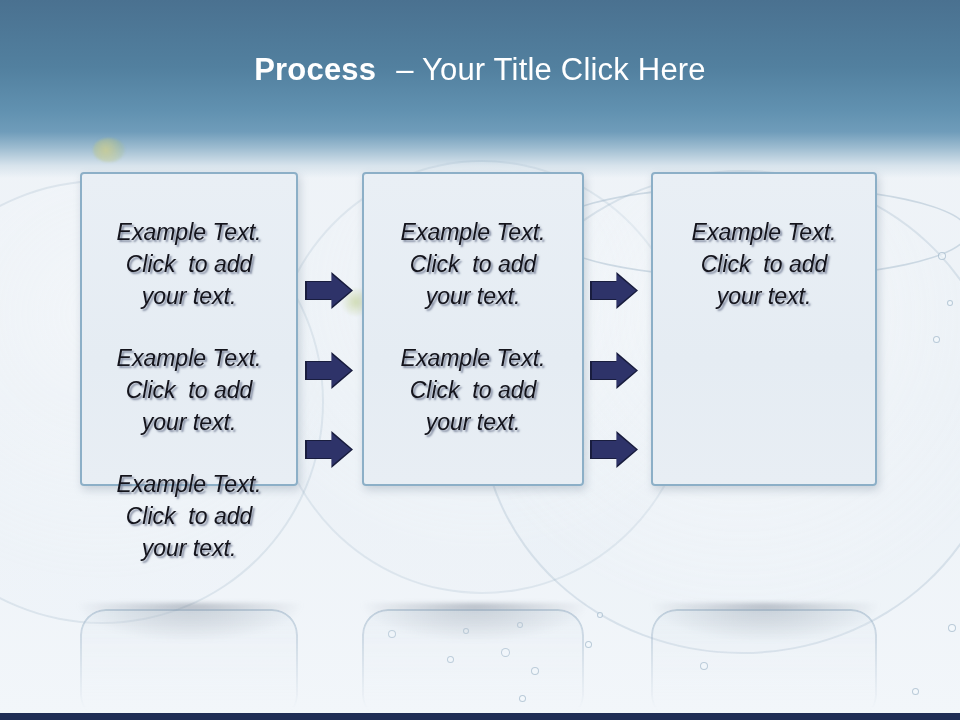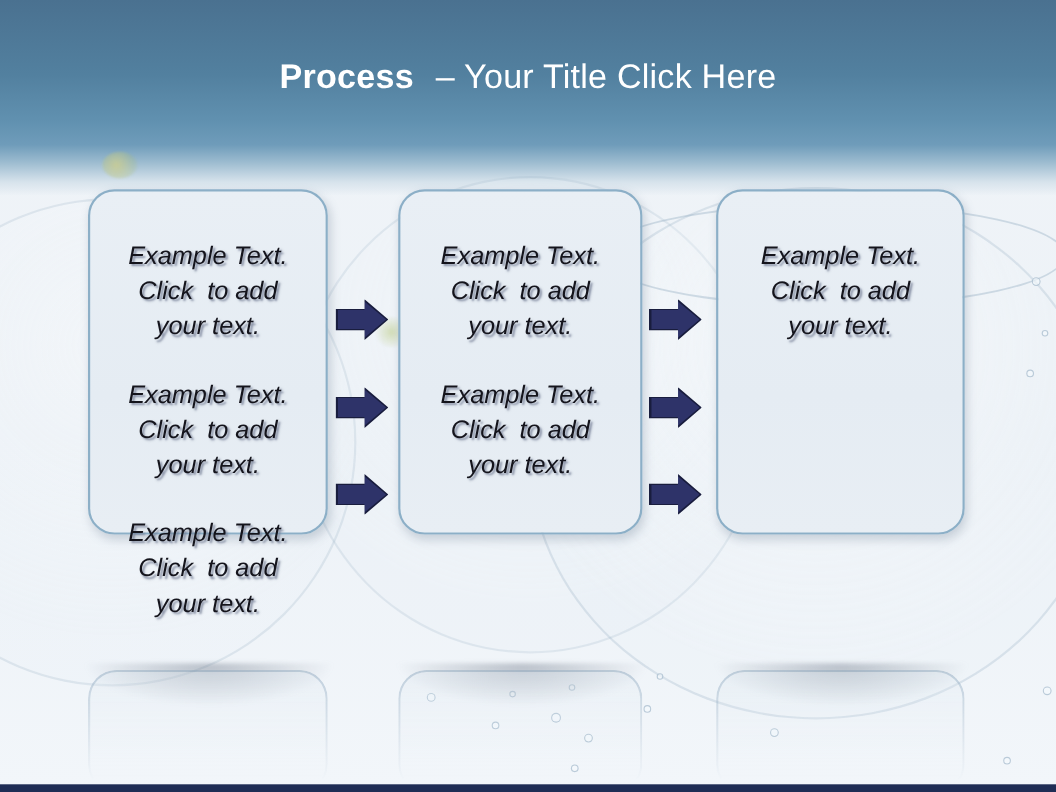--- a/index.html
+++ b/index.html
@@ -28,21 +28,21 @@
   .rim.r3{left:545px;top:185px;width:420px;height:90px;}
   .fish{position:absolute;border-radius:50%;filter:blur(1px);}
   .fish.f1{left:93px;top:138px;width:32px;height:24px;
            background:radial-gradient(circle at 40% 50%,rgba(205,205,140,.8),rgba(170,190,120,.25) 70%,transparent);}
   .fish.f2{left:341px;top:288px;width:30px;height:28px;
            background:radial-gradient(circle at 50% 50%,rgba(190,205,140,.6),transparent 75%);}
   .bubble{position:absolute;border:1px solid rgba(130,158,182,.5);border-radius:50%;
           background:rgba(245,250,253,.6);}
 
   
-  .box{position:absolute;top:172px;height:314px;border-radius:24px;
+  .box{position:absolute;top:172px;height:314px;border-radius:4px;
        border:2px solid #8cafc7;box-sizing:border-box;
        background:linear-gradient(180deg,#e9eff5 0%,#e5ecf3 60%,#e8eef4 100%);
        box-shadow:2px 4px 9px rgba(100,120,140,.28);}
   .box.p1{left:80px;width:218px;}
   .box.p2{left:362px;width:222px;}
   .box.p3{left:651px;width:226px;}
   .box-inner{padding:42px 10px 0 10px;text-align:center;}
   .para{margin:0 0 30px 0;font-style:italic;font-size:23px;line-height:32px;
         color:#14141c;white-space:pre-wrap;
         text-shadow:2px 2px 2px rgba(115,125,148,.85);}

